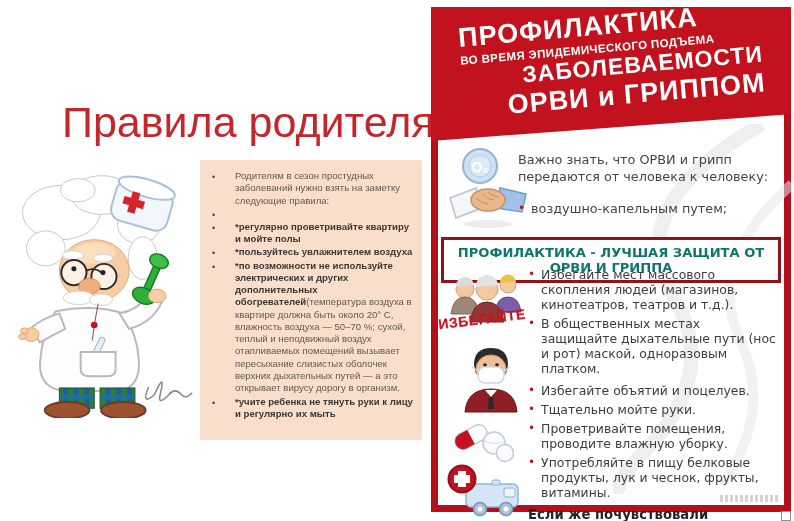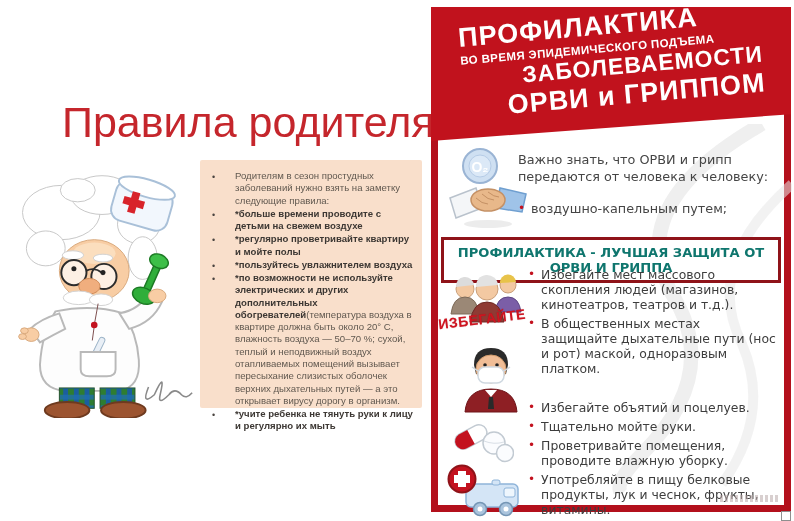--- a/index.html
+++ b/index.html
@@ -3,21 +3,21 @@
 <meta charset="utf-8">
 <style>
   html,body{margin:0;padding:0;}
   body{width:794px;height:521px;background:#ffffff;position:relative;overflow:hidden;
        font-family:"Liberation Sans",sans-serif;}
   .abs{position:absolute;}
 
   
   .page-title{left:62px;top:98px;font-size:43px;color:#c5262c;letter-spacing:0px;font-weight:400;}
   .doctor-box{left:4px;top:166px;width:196px;height:252px;}
-  .rules-panel{left:200px;top:160px;width:222px;height:248px;background:#f9dfcb;border-radius:2px;
+  .rules-panel{left:200px;top:160px;width:222px;height:280px;background:#f9dfcb;border-radius:2px;
                padding:10px 8px 8px 6px;box-sizing:border-box;}
   .rule-item{display:flex;margin-bottom:1px;}
   .rule-dot{width:11px;min-width:11px;margin:3px 12px 0 6px;color:#4a4440;font-size:9px;line-height:9px;}
   .rule-dot::before{content:"•";}
   .rule-text{font-size:9.6px;line-height:1.28;color:#60584f;}
   .rule-text b{color:#3c3733;}
 
   
   .poster{left:431px;top:7px;width:360px;height:505px;background:#ffffff;
           border:7px solid #b3101c;box-sizing:border-box;}
@@ -39,21 +39,21 @@
   .t-dot{color:#c3121f;margin-right:6px;font-size:12px;}
   .t-dot::before{content:"•";}
 
   .banner{left:3px;top:223px;right:3px;background:#fff;border:3px solid #8f1319;z-index:3;
           color:#0f766e;font-weight:bold;font-size:13.1px;text-align:center;padding:5px 1px;
           font-family:"DejaVu Sans",sans-serif;}
 
   .tips-col{left:90px;top:253px;width:252px;z-index:3;}
   .tip{display:flex;font-size:12.4px;line-height:1.21;color:#3d3d3d;margin-bottom:4px;}
   .tip .t-dot{margin-top:0px;}
-  .tip-gap{margin-bottom:24px;}
+  .tip-gap{margin-bottom:7px;}
   .warning{margin-top:7px;font-size:13.2px;line-height:1.18;font-weight:bold;color:#242424;}
 
   .icon-people{left:12px;top:258px;z-index:3;}
   .avoid-stamp{left:0px;top:296px;width:104px;z-index:4;color:#cf1420;font-weight:bold;
                font-size:14px;letter-spacing:.5px;transform:rotate(-7deg);white-space:nowrap;
                text-shadow:0 0 1px rgba(140,0,0,.4);}
   .icon-man{left:24px;top:327px;z-index:3;}
   .icon-pills{left:12px;top:399px;z-index:3;}
   .icon-amb{left:8px;top:448px;z-index:3;}
 
@@ -143,21 +143,20 @@
   </svg>
 </div>
 
 <div class="abs rules-panel">
   <div class="rule-item">
     <span class="rule-dot"></span>
     <span class="rule-text"><b></b><span>Родителям в сезон простудных заболеваний нужно взять на заметку следующие правила:</span></span>
   </div>
   <div class="rule-item">
     <span class="rule-dot"></span>
-    <span class="rule-text"><b>*больше времени проводите с детьми на свежем воздухе</b><span></span></span>
   </div>
   <div class="rule-item">
     <span class="rule-dot"></span>
     <span class="rule-text"><b>*регулярно проветривайте квартиру и мойте полы</b><span></span></span>
   </div>
   <div class="rule-item">
     <span class="rule-dot"></span>
     <span class="rule-text"><b>*пользуйтесь увлажнителем воздуха</b><span></span></span>
   </div>
   <div class="rule-item">

